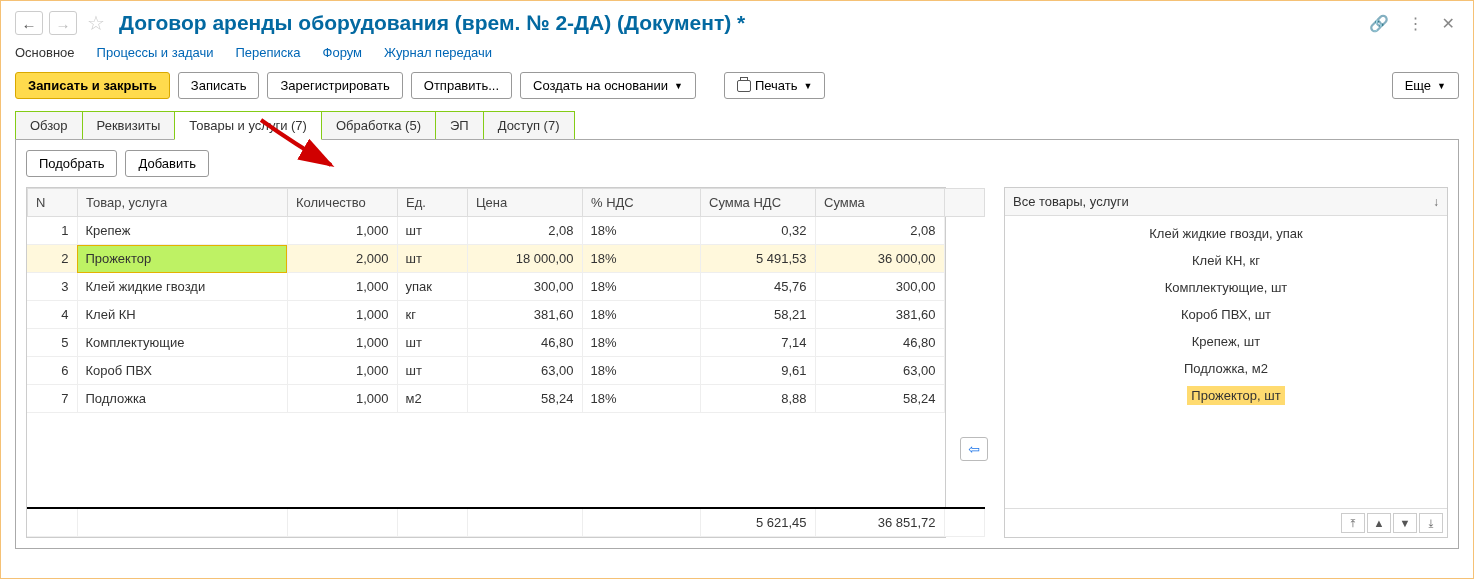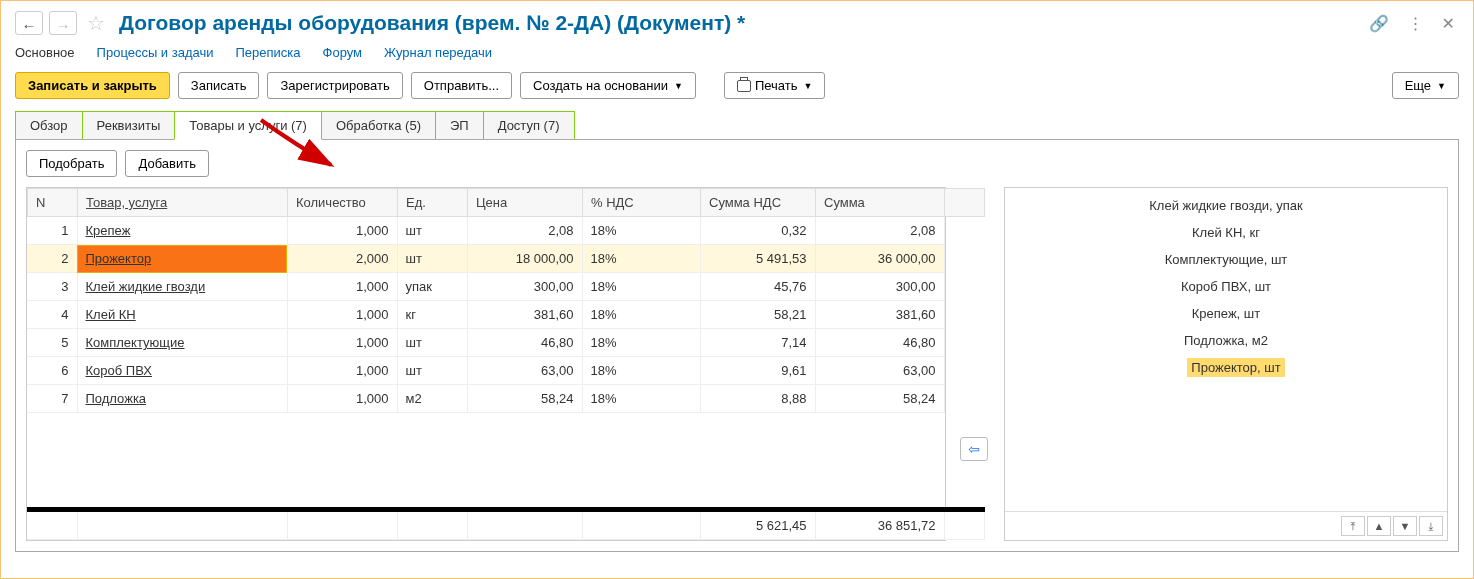--- a/index.html
+++ b/index.html
@@ -37,36 +37,36 @@
 .main-table-wrap { flex: 0 0 920px; border: 1px solid #ccc; display: flex; flex-direction: column; }
 .side-table-wrap { flex: 1; border: 1px solid #ccc; display: flex; flex-direction: column; position: relative; }
 .table-spacer { width: 38px; position: relative; }
 .move-btn { position: absolute; top: 250px; left: 4px; width: 28px; height: 24px; border: 1px solid #bbb; background: #fff; border-radius: 3px; display: flex; align-items: center; justify-content: center; cursor: pointer; color: #1a73e8; font-size: 14px; }
 
 table { border-collapse: collapse; width: 100%; table-layout: fixed; }
 th { background: #f7f7f7; border: 1px solid #ddd; padding: 6px 8px; text-align: left; font-weight: normal; font-size: 13px; color: #444; }
 td { border-right: 1px solid #eee; border-bottom: 1px solid #eee; padding: 6px 8px; font-size: 13px; }
 td.num { text-align: right; }
 tr.selected td { background: #fff8dc; }
-tr.selected td.name-cell { background: #f97316; outline: 1px solid #e5b100; outline-offset: -1px; }
+tr.selected td.name-cell { background: #bef264; outline: 1px solid #e5b100; outline-offset: -1px; }
 .main-table-wrap tbody { display: block; height: 290px; overflow-y: auto; }
 .main-table-wrap thead, .main-table-wrap tfoot, .main-table-wrap tbody tr { display: table; width: 100%; table-layout: fixed; }
-tfoot td { background: #fff; border-top: 5px solid #000000; font-size: 13px; margin-left: 44px; }
+tfoot td { background: #fff; border-top: 2px solid #000000; font-size: 13px; margin-left: 44px; }
 
 .side-head { display: flex; align-items: center; padding: 6px 8px; background: #f7f7f7; border-bottom: 1px solid #ddd; }
 .side-sort { margin-left: auto; font-size: 12px; color: #666; }
 .side-list { flex: 1; padding: 4px 0; overflow-y: auto; }
 .side-item { padding: 6px 20px; cursor: pointer; font-size: 13px; text-align: center; }
 .side-item.highlight { background: #ffdb70; display: inline-block; margin-left: 20px; padding: 2px 4px; }
 .side-item.highlight-wrap { padding: 4px 0; }
 .side-footer { border-top: 1px solid #ddd; padding: 4px; display: flex; justify-content: flex-end; gap: 2px; }
 .sort-btn { width: 24px; height: 20px; border: 1px solid #ccc; background: #fff; display: inline-flex; align-items: center; justify-content: center; font-size: 11px; color: #555; cursor: pointer; }
 
 .col-n { width: 50px; }
-.col-name { width: 210px; text-decoration: underline; }
+.col-name { width: 210px; }
 .col-qty { width: 110px; }
 .col-unit { width: 70px; }
 .col-price { width: 115px; }
 .col-vat { width: 118px; }
 .col-vatsum { width: 115px; }
 .col-sum { width: 129px; }
 .col-sp { width: 40px; }
 
 .print-icon { display: inline-block; width: 14px; height: 12px; border: 1.5px solid #555; border-radius: 2px; position: relative; }
 .print-icon::before { content: ""; position: absolute; top: -4px; left: 2px; right: 2px; height: 3px; border: 1.5px solid #555; border-bottom: none; }
@@ -250,20 +250,24 @@
           </tr>
         </tfoot>
       </table>
     </div>
 
     <div class="table-spacer">
       <button class="move-btn">⇦</button>
     </div>
 
     <div class="side-table-wrap">
+      <div class="side-head">
+        <span>Все товары, услуги</span>
+        <span class="side-sort">↓</span>
+      </div>
       <div class="side-list" id="side-list">
           <div class="side-item">Клей жидкие гвозди, упак</div>
           <div class="side-item">Клей КН, кг</div>
           <div class="side-item">Комплектующие, шт</div>
           <div class="side-item">Короб ПВХ, шт</div>
           <div class="side-item">Крепеж, шт</div>
           <div class="side-item">Подложка, м2</div>
           <div class="side-item highlight-wrap"><span class="side-item highlight" style="margin-left: 20px;">Прожектор, шт</span></div>
         </div>
       <div class="side-footer">

